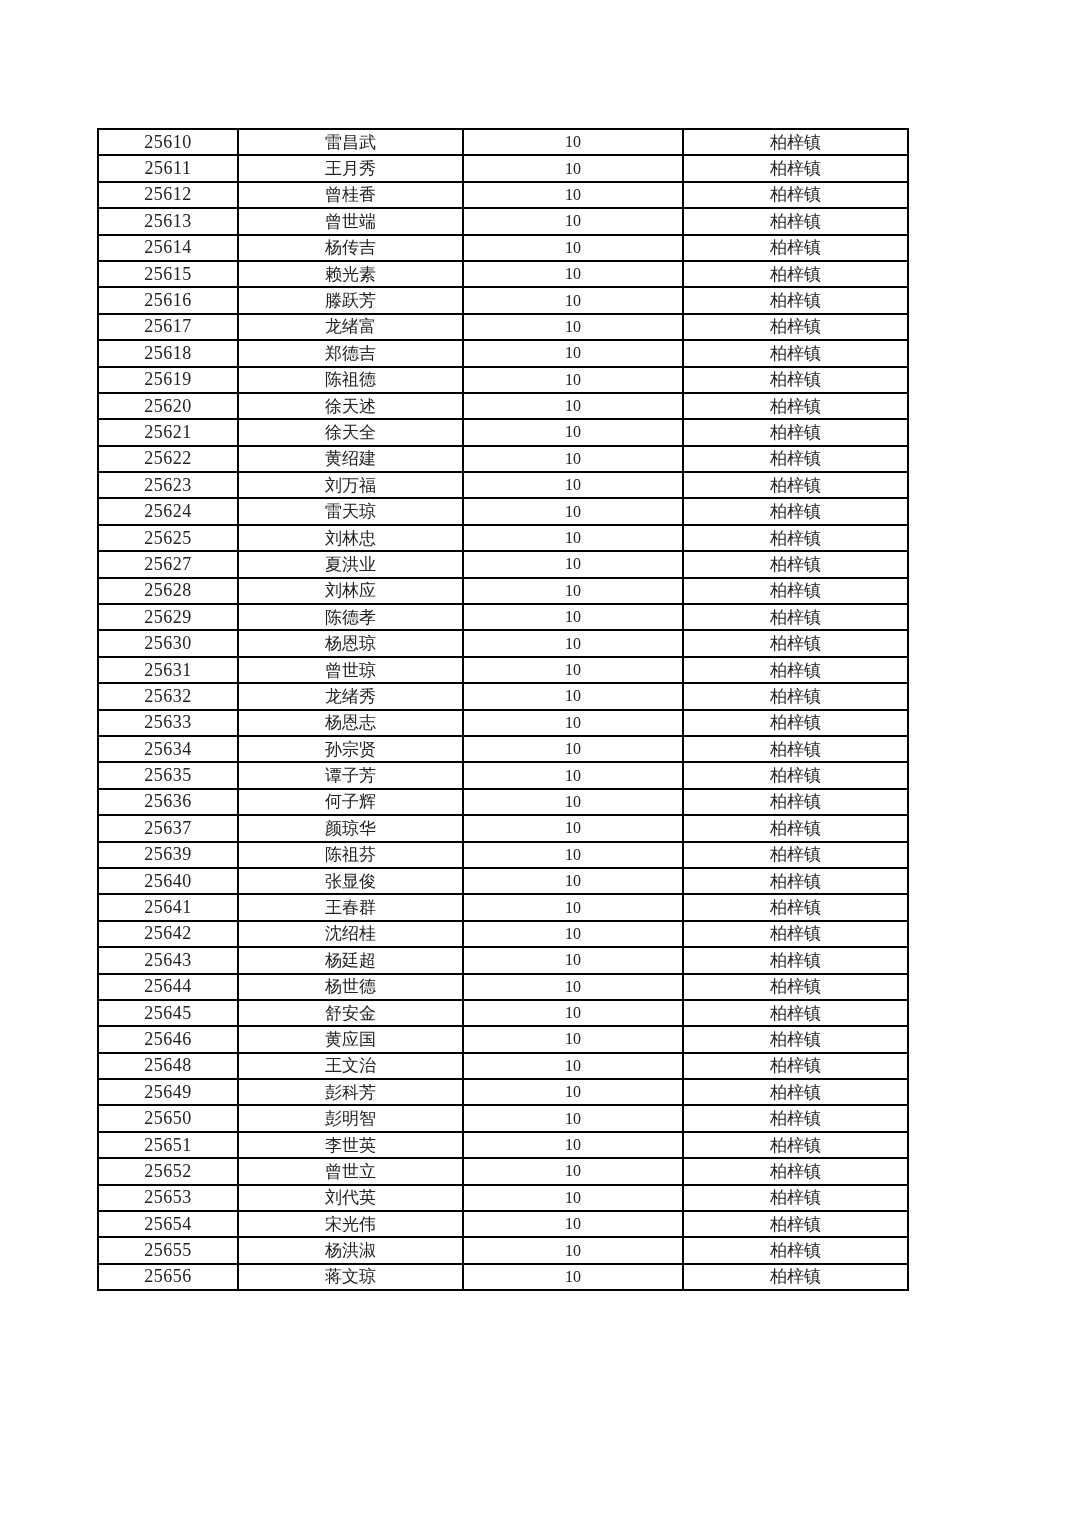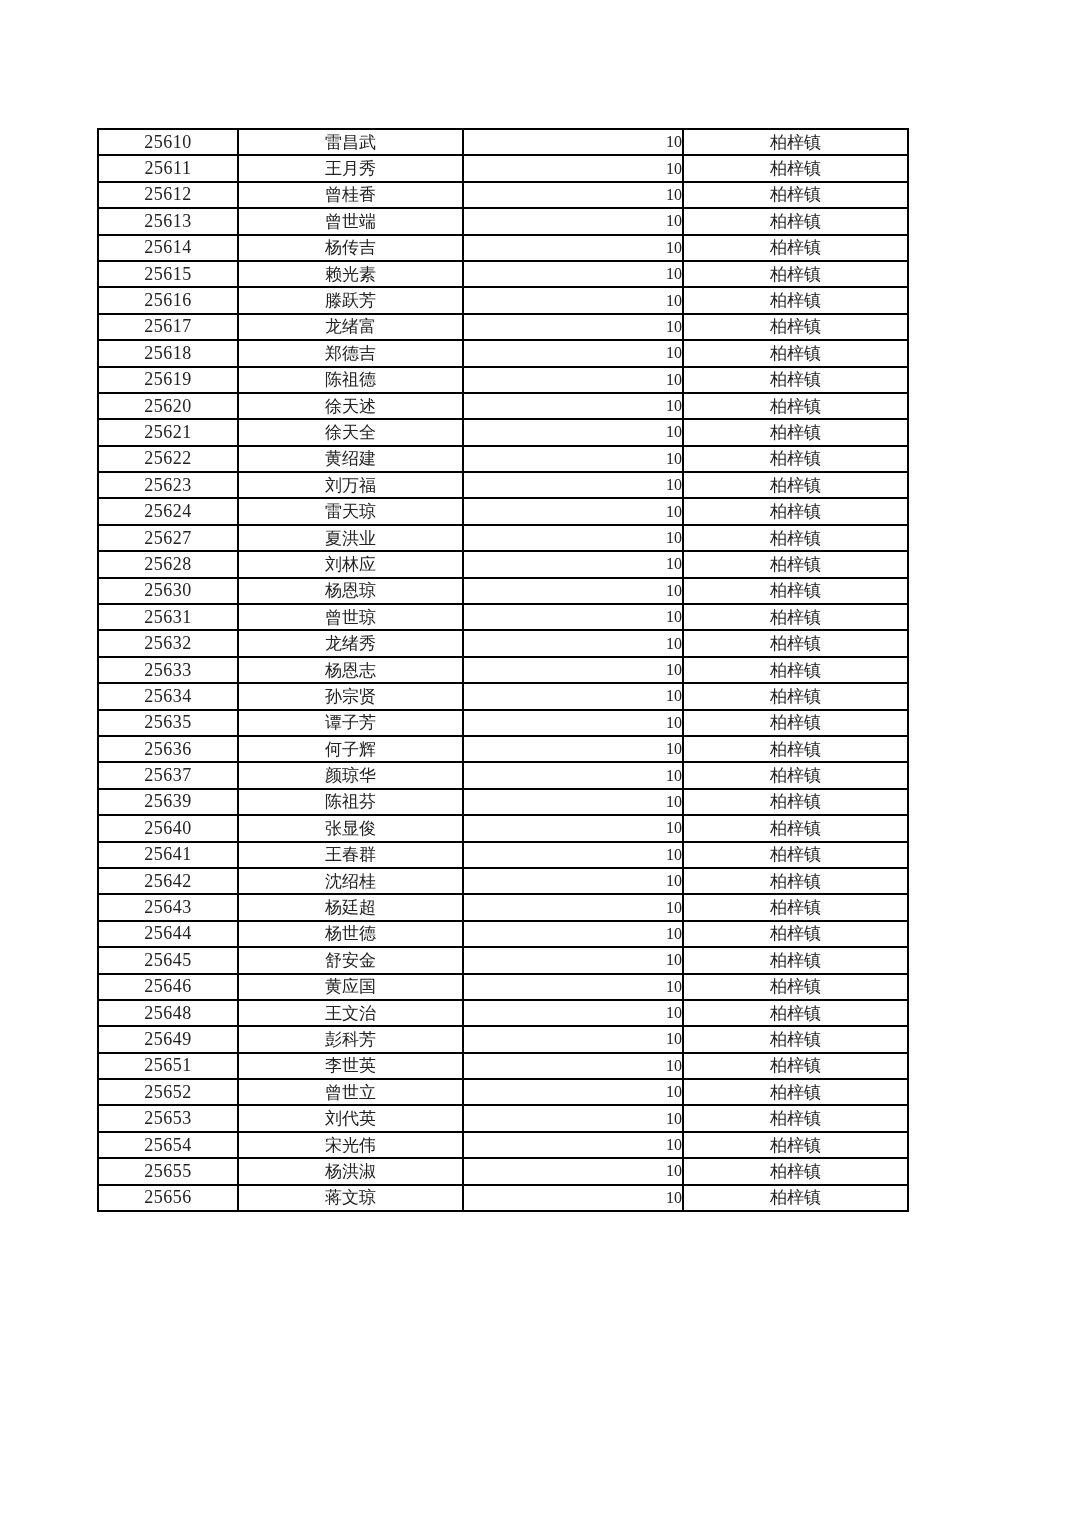--- a/index.html
+++ b/index.html
@@ -37,21 +37,20 @@
     color: #222222;
     overflow: hidden;
     white-space: nowrap;
   }
   table.records td.cell-serial {
     font-size: 18px;
     letter-spacing: 0.5px;
   }
   table.records td.cell-amount {
     font-size: 16px;
-    text-align: right;
   }
   col.c-serial { width: 140px; }
   col.c-name   { width: 225px; }
   col.c-amount { width: 220px; }
   col.c-town   { width: 225px; }
 </style>
 </head>
 <body>
 
 <div class="page">
@@ -147,32 +146,44 @@
           <td class="cell-amount">10</td>
           <td class="cell-town">柏梓镇</td>
         </tr>
         <tr>
           <td class="cell-serial">25624</td>
           <td class="cell-name">雷天琼</td>
           <td class="cell-amount">10</td>
           <td class="cell-town">柏梓镇</td>
         </tr>
         <tr>
+          <td class="cell-serial">25625</td>
+          <td class="cell-name">刘林忠</td>
+          <td class="cell-amount">10</td>
+          <td class="cell-town">柏梓镇</td>
+        </tr>
+        <tr>
           <td class="cell-serial">25627</td>
           <td class="cell-name">夏洪业</td>
           <td class="cell-amount">10</td>
           <td class="cell-town">柏梓镇</td>
         </tr>
         <tr>
           <td class="cell-serial">25628</td>
           <td class="cell-name">刘林应</td>
           <td class="cell-amount">10</td>
           <td class="cell-town">柏梓镇</td>
         </tr>
         <tr>
+          <td class="cell-serial">25629</td>
+          <td class="cell-name">陈德孝</td>
+          <td class="cell-amount">10</td>
+          <td class="cell-town">柏梓镇</td>
+        </tr>
+        <tr>
           <td class="cell-serial">25630</td>
           <td class="cell-name">杨恩琼</td>
           <td class="cell-amount">10</td>
           <td class="cell-town">柏梓镇</td>
         </tr>
         <tr>
           <td class="cell-serial">25631</td>
           <td class="cell-name">曾世琼</td>
           <td class="cell-amount">10</td>
           <td class="cell-town">柏梓镇</td>
@@ -263,20 +274,26 @@
         </tr>
         <tr>
           <td class="cell-serial">25648</td>
           <td class="cell-name">王文治</td>
           <td class="cell-amount">10</td>
           <td class="cell-town">柏梓镇</td>
         </tr>
         <tr>
           <td class="cell-serial">25649</td>
           <td class="cell-name">彭科芳</td>
+          <td class="cell-amount">10</td>
+          <td class="cell-town">柏梓镇</td>
+        </tr>
+        <tr>
+          <td class="cell-serial">25650</td>
+          <td class="cell-name">彭明智</td>
           <td class="cell-amount">10</td>
           <td class="cell-town">柏梓镇</td>
         </tr>
         <tr>
           <td class="cell-serial">25651</td>
           <td class="cell-name">李世英</td>
           <td class="cell-amount">10</td>
           <td class="cell-town">柏梓镇</td>
         </tr>
         <tr>

